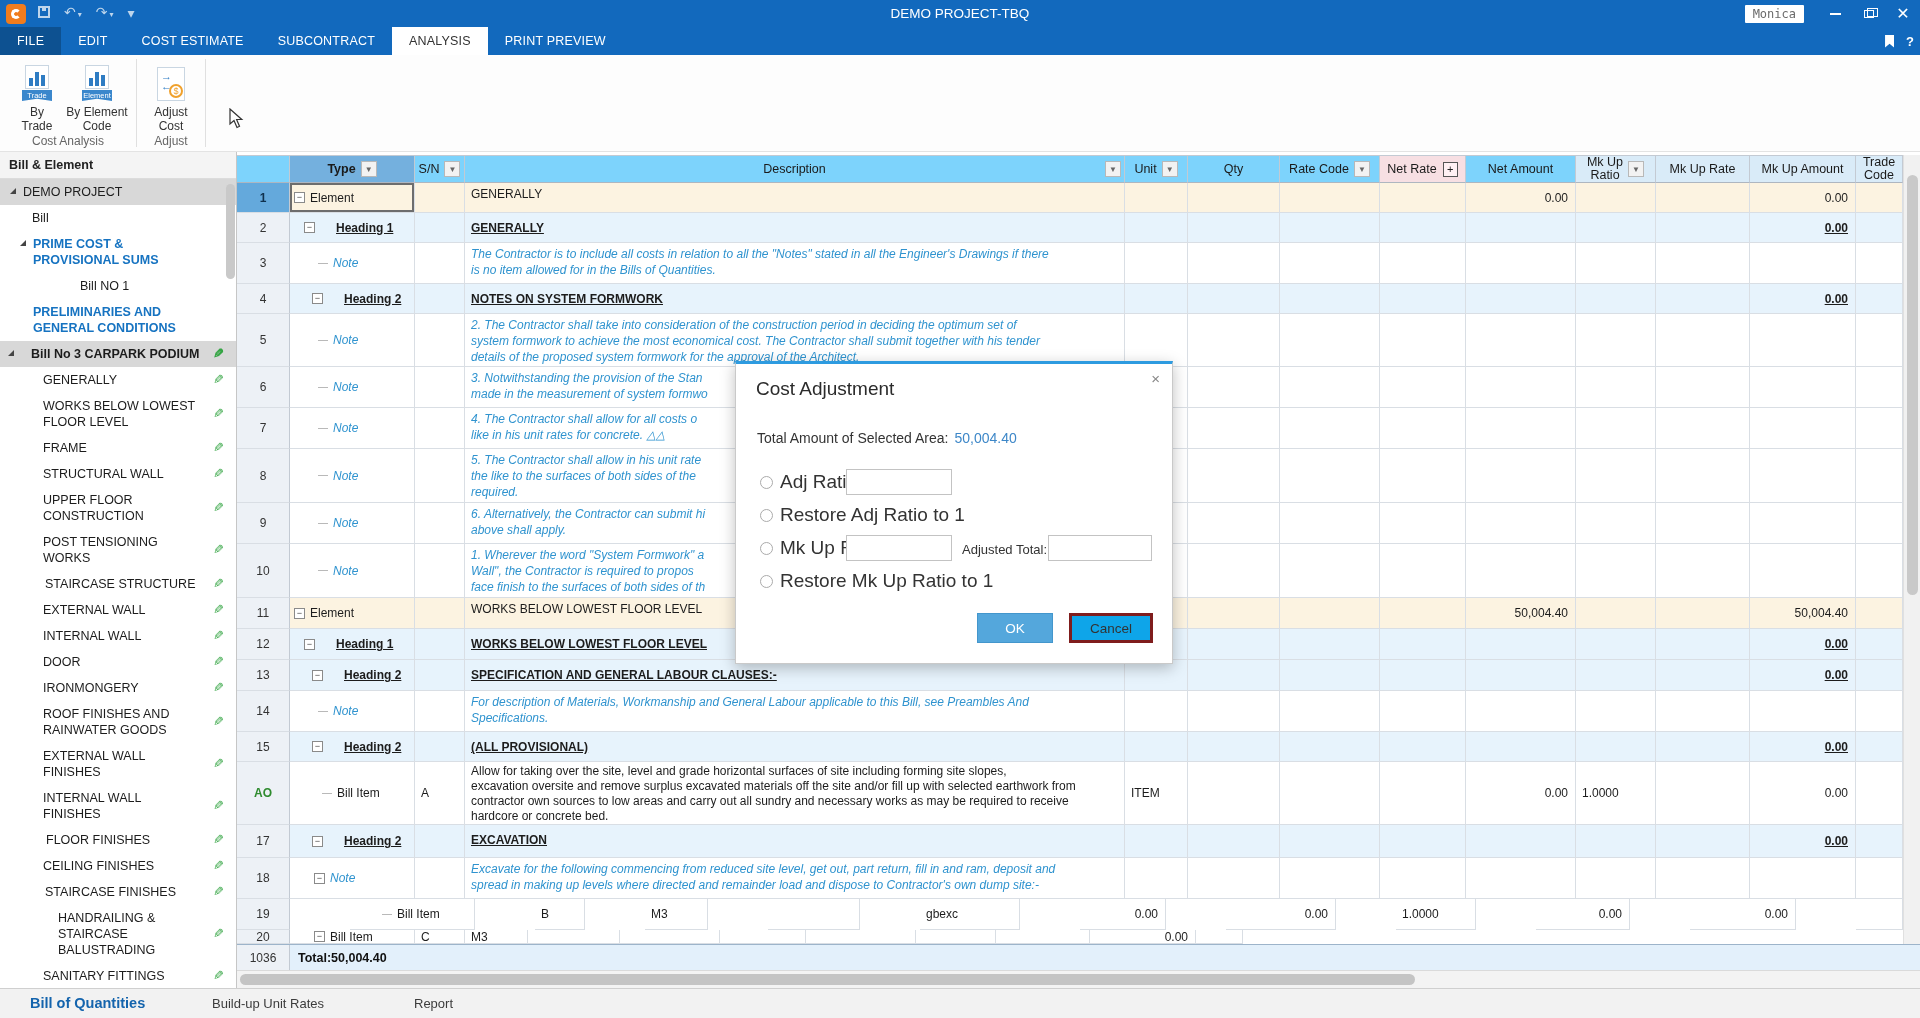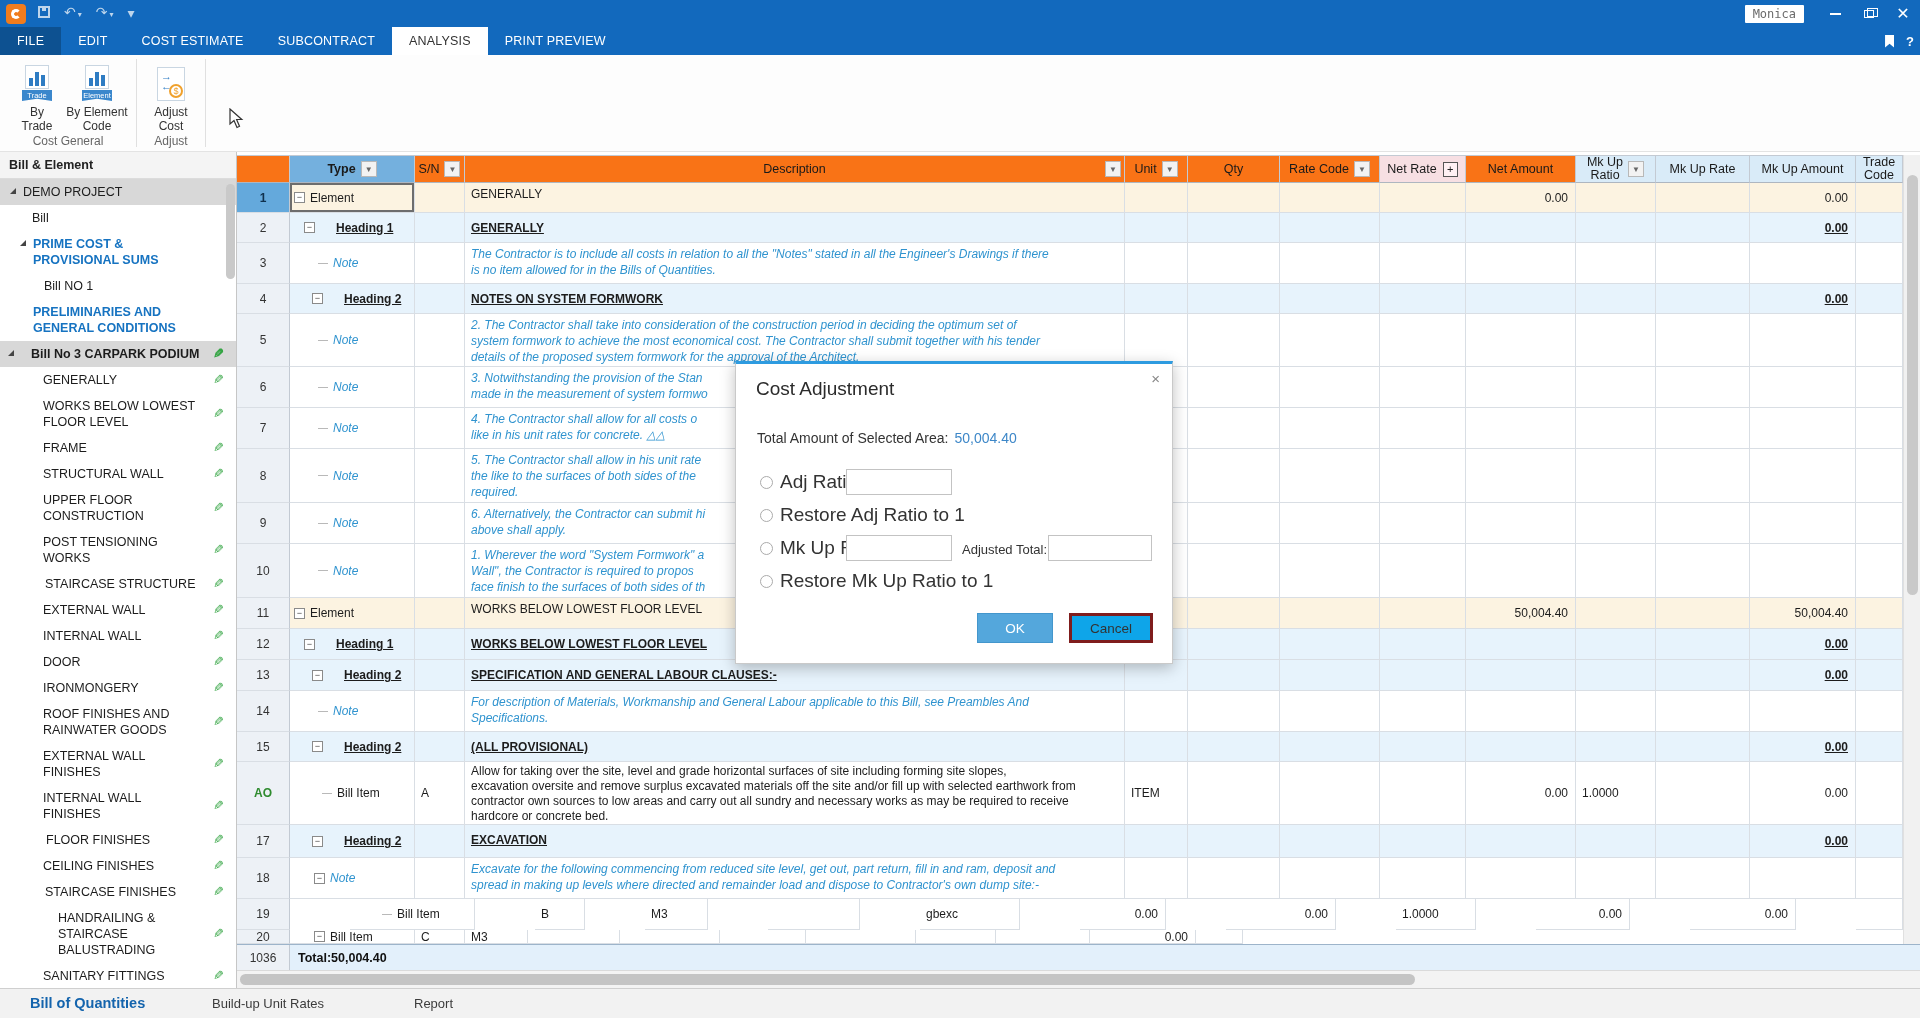--- a/index.html
+++ b/index.html
@@ -59,21 +59,21 @@
   .titem.sel{background:#d8d8d8;}
   .titem.blue{color:#1673c1;font-weight:bold;}
   .titem.bold{font-weight:bold;}
   .titem .arrow{position:absolute;top:9px;width:0;height:0;border-left:6px solid transparent;border-bottom:6px solid #444;}
   .pencil{position:absolute;right:12px;top:50%;margin-top:-8px;color:#35a544;font-size:13px;transform:scaleX(-1);}
   .sb-scroll{position:absolute;right:1px;top:32px;width:9px;height:95px;background:#c9c9c9;border-radius:5px;}
 
   
   .tablewrap{flex:1;position:relative;background:#fff;overflow:hidden;}
   .thead{position:absolute;left:0;top:3px;height:28px;display:flex;background:#eef1f5;}
-  .hc{position:relative;border-right:1px solid #c3cad3;border-top:1px solid #c3cad3;border-bottom:1px solid #aeb6c0;font-size:12.5px;color:#1a1a1a;display:flex;align-items:center;justify-content:center;white-space:pre-line;text-align:center;line-height:13px;background:#f97316;}
+  .hc{position:relative;border-right:1px solid #c3cad3;border-top:1px solid #c3cad3;border-bottom:1px solid #aeb6c0;font-size:12.5px;color:#1a1a1a;display:flex;align-items:center;justify-content:center;white-space:pre-line;text-align:center;line-height:13px;background:#7dd3fc;}
   .hc.first{border-left:none;}
   .hc.hlblue{background:#74b0de;font-weight:bold;}
   .hc.hlpink{background:#f7dfe3;}
   .hc.hllb{background:#d9ebf8;}
   .fbtn{width:16px;height:16px;background:#f2f2f2;border:1px solid #b8b8b8;font-size:8px;color:#666;display:inline-flex;align-items:center;justify-content:center;margin-left:5px;flex:none;}
   .fbtn.right{position:absolute;right:3px;top:5px;}
   .plusbtn{width:15px;height:15px;border:1px solid #555;font-size:11px;line-height:13px;color:#222;text-align:center;margin-left:6px;flex:none;background:#fff0f3;}
   .rows{position:absolute;left:0;top:31px;width:1666px;height:761px;overflow:hidden;}
   .trow{display:flex;width:1666px;overflow:hidden;}
   .cell{border-right:1px solid #d9dee4;border-bottom:1px solid #d9dee4;font-size:12px;color:#1c1c1c;overflow:hidden;flex:none;}
@@ -132,20 +132,21 @@
   <div class="titlebar">
     <div class="appicon">
         <i></i>
       </div>
     <div class="qat">
       <span class="qi"><span class="floppy"></span></span>
       <span class="qi">↶<span class="ddv">▾</span></span>
       <span class="qi">↷<span class="ddv">▾</span></span>
       <span class="qi">▾</span>
     </div>
+    <div class="win-title">DEMO PROJECT-TBQ</div>
     <div class="tb-right">
       <span class="userchip">Monica</span>
       <span class="winbtn">
           <span class="minbar"></span>
         </span>
       <span class="winbtn">
           <span class="restore"></span>
         </span>
       <span class="winbtn closex">✕</span>
     </div>
@@ -200,37 +201,37 @@
           <span class="adjic">
         <span class="ar" style="top:3px">→</span>
             <span class="ar" style="top:13px">←</span>
         <span class="coin">$</span>
           </span>
         </div>
       <div class="lbl">Adjust
 Cost</div>
     </div>
     <div class="rsep" style="left:205px"></div>
-    <div class="rgroup" style="left:0;width:136px">Cost General</div>
+    <div class="rgroup" style="left:0;width:136px">Cost Analysis</div>
     <div class="rgroup" style="left:138px;width:66px">Adjust</div>
   </div>
 
   <svg class="cursor" width="18" height="22" viewBox="0 0 18 22">
     <path d="M2,1 L2,16 L6,12.5 L9,19.5 L11.5,18.3 L8.6,11.5 L13.8,11.5 Z" fill="#fff" stroke="#333" stroke-width="1.2"></path>
   </svg>
 
   <div class="main">
     <div class="sidebar">
       <div class="sb-title">Bill &amp; Element</div>
       <div class="tree" id="tree">
           <div class="titem sel" style="padding-left: 23px;"><span class="arrow" style="left: 10px;"></span><span>DEMO PROJECT</span></div>
           <div class="titem" style="padding-left: 32px;"><span>Bill</span></div>
           <div class="titem blue" style="padding-left: 33px;"><span class="arrow" style="left: 20px;"></span><span>PRIME COST &amp;
 PROVISIONAL SUMS</span></div>
-          <div class="titem" style="padding-left: 44px;"><span>Bill NO 1</span></div>
+          <div class="titem" style="padding-left: 44px; margin-left: 36px;"><span>Bill NO 1</span></div>
           <div class="titem blue" style="padding-left: 33px;"><span>PRELIMINARIES AND
 GENERAL CONDITIONS</span></div>
           <div class="titem sel bold" style="padding-left: 31px;"><span class="arrow" style="left: 8px;"></span><span>Bill No 3 CARPARK PODIUM</span><span class="pencil">✎</span></div>
           <div class="titem" style="padding-left: 43px;"><span>GENERALLY</span><span class="pencil">✎</span></div>
           <div class="titem" style="padding-left: 43px;"><span>WORKS BELOW LOWEST
 FLOOR LEVEL</span><span class="pencil">✎</span></div>
           <div class="titem" style="padding-left: 43px;"><span>FRAME</span><span class="pencil">✎</span></div>
           <div class="titem" style="padding-left: 43px;"><span>STRUCTURAL WALL</span><span class="pencil">✎</span></div>
           <div class="titem" style="padding-left: 43px;"><span>UPPER FLOOR
 CONSTRUCTION</span><span class="pencil">✎</span></div>

